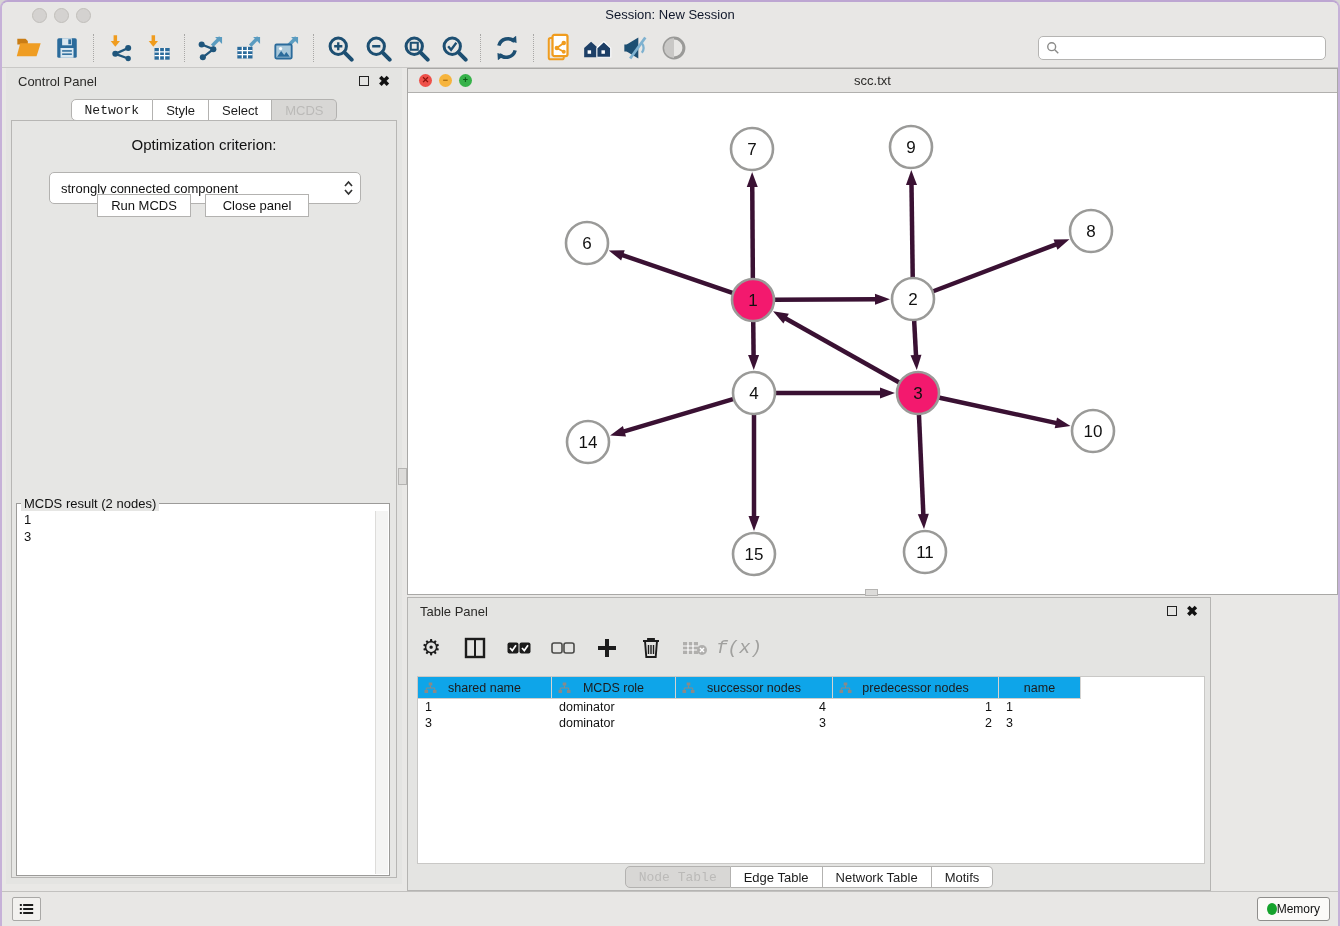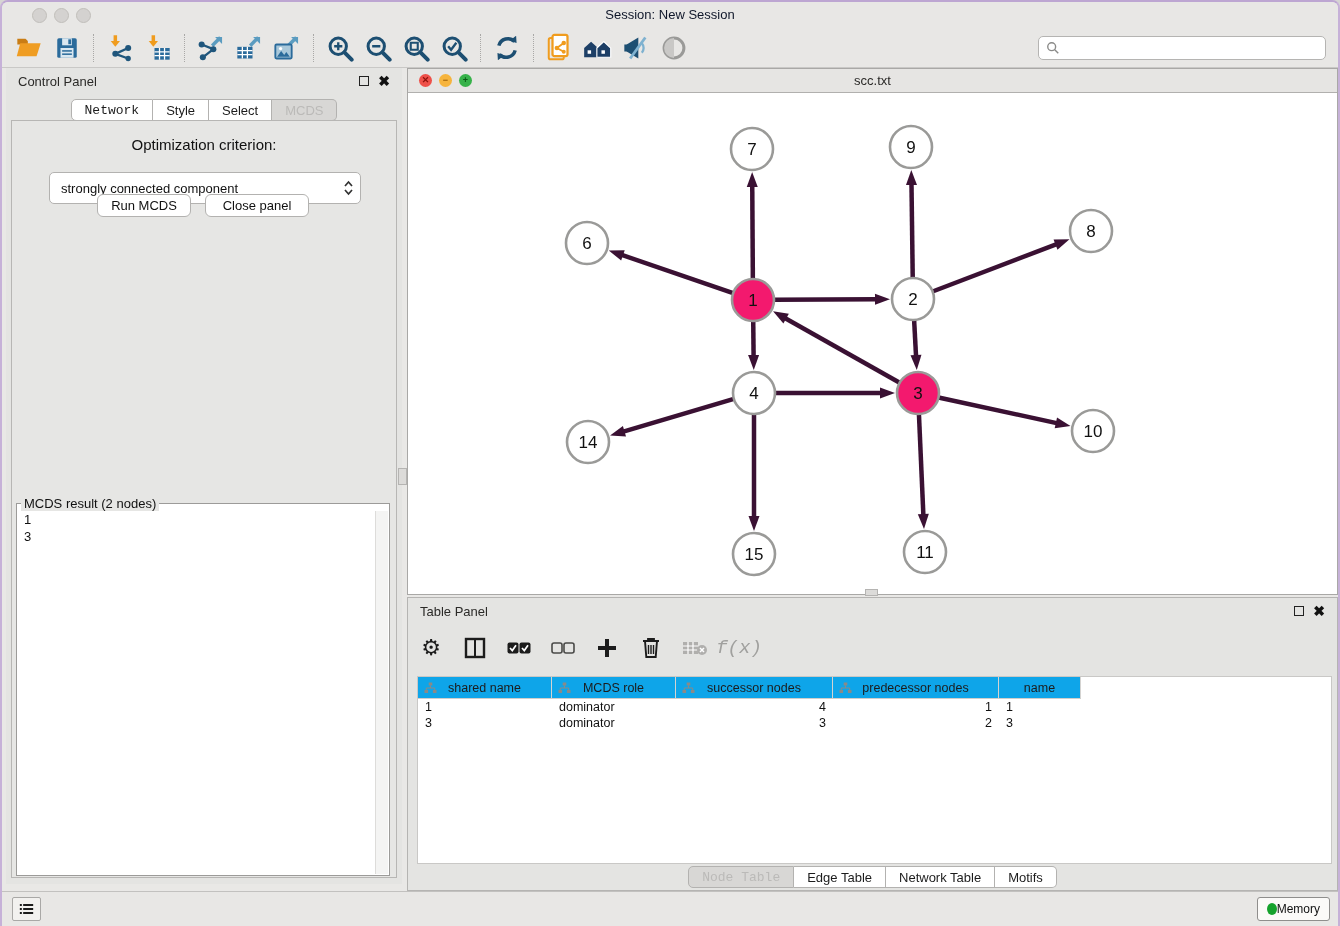--- a/index.html
+++ b/index.html
@@ -34,39 +34,39 @@
   .tab:first-child{border-left:1px solid #b3b2b0;border-radius:5px 0 0 5px;font-family:Liberation Mono, monospace;}
   .tab:last-child{border-radius:0 5px 5px 0;}
   .tab.selected{background:#d8d7d5;color:#bbbab8;}
   .cp-content{position:absolute;left:5px;right:5px;top:52px;bottom:6px;background:#e6e6e4;
     border:1px solid #b7b6b4;}
   .opt-label{position:absolute;top:68px;left:0;right:0;text-align:center;font-size:15px;color:#111;}
   .selectbox{position:absolute;left:43px;top:91px;width:312px;height:32px;background:#fff;
     border:1px solid #b3b2b0;border-radius:5px;display:flex;align-items:center;font-size:13px;
     padding:0 6px 0 11px;color:#111;margin-top:13px;}
   .selectbox .stepper{margin-left:auto;}
-  .mac-btn{position:absolute;height:23px;background:#fff;border:1px solid #b3b2b0;border-radius:6px;
+  .mac-btn{position:absolute;height:23px;background:#fff;border:1px solid #b3b2b0;border-radius:0;
     font-size:13px;font-family:"Liberation Sans",sans-serif;color:#111;display:flex;align-items:center;justify-content:center;}
   .mcds-group{position:absolute;left:10px;top:428px;width:374px;height:380px;margin:0;padding:0;
     border:1px solid #9c9b99;background:#fff;}
   .mcds-group legend{font-size:13px;color:#111;padding:0 3px;margin-left:4px;background:#e6e6e4;}
   .result-wrap{position:absolute;left:1px;right:1px;top:0;bottom:1px;overflow:hidden;}
   .result-wrap pre{margin:0;padding:0 6px;font-family:"Liberation Sans",sans-serif;font-size:13px;line-height:17px;color:#111;}
   .vscroll{position:absolute;right:0;top:0;bottom:0;width:13px;background:#f4f4f3;border-left:1px solid #dddcda;}
   
   .net-window{position:absolute;left:405px;top:66px;width:931px;height:527px;background:#fff;
     border:1px solid #a9a8a6;}
   .net-head{position:absolute;left:0;top:0;width:100%;height:24px;background:#e6e5e3;
     border-bottom:1px solid #b1b0ae;}
   .traffic{position:absolute;top:5px;width:13px;height:13px;border-radius:50%;
     display:flex;align-items:center;justify-content:center;font-size:9px;font-weight:bold;line-height:13px;}
   .net-title{position:absolute;left:0;right:0;top:4px;text-align:center;font-size:13px;color:#2b2a28;}
   .net-canvas{position:absolute;left:0;top:24px;right:0;bottom:0;background:#fff;}
   
-  .table-panel{position:absolute;left:405px;top:595px;width:931px;height:294px;background:#e4e4e2;
+  .table-panel{position:absolute;left:405px;top:595px;width:804px;height:294px;background:#e4e4e2;
     border:1px solid #b5b4b2;}
   .tp-toolbar{position:absolute;left:8px;top:30px;height:40px;display:flex;align-items:center;gap:14px;}
   .tpb{border:none;background:none;display:flex;align-items:center;justify-content:center;
     width:30px;height:30px;padding:0;}
   .gear-glyph{font-family:"DejaVu Sans",sans-serif;font-size:22px;color:#1c1c1c;line-height:22px;}
   .fx-glyph{font-family:Liberation Mono, monospace;font-style:italic;font-size:19px;color:#a0a09e;}
   .table-area{position:absolute;left:9px;right:5px;top:78px;bottom:26px;background:#fff;
     border:1px solid #c9c8c6;overflow:hidden;}
   .thead{display:grid;grid-template-columns:134px 124px 157px 166px 82px;height:22px;
     background:#0ea5e9;border-bottom:1px solid #cfcecc;width:663px;}

